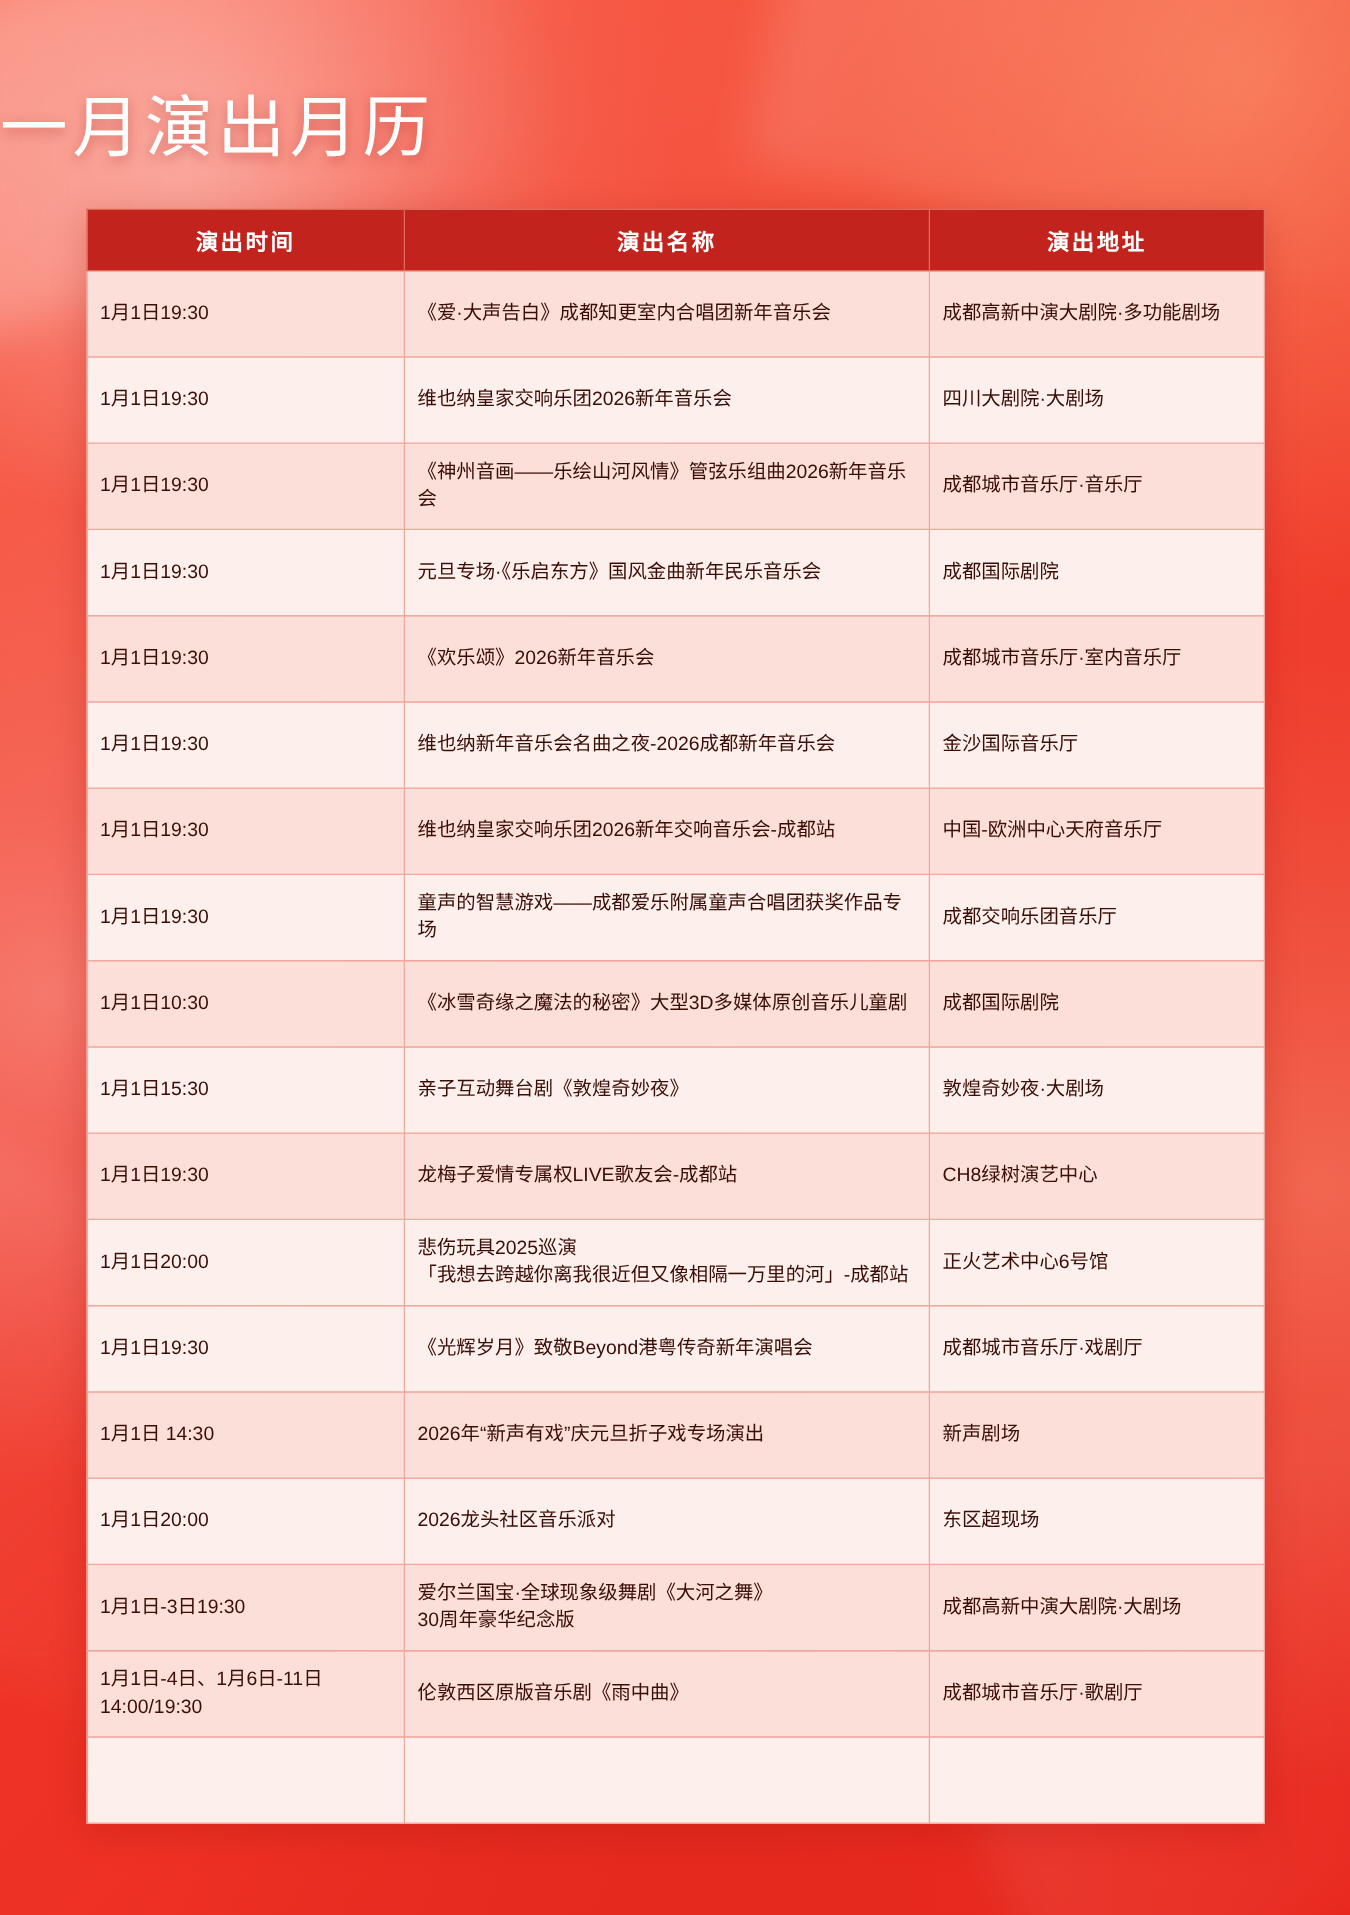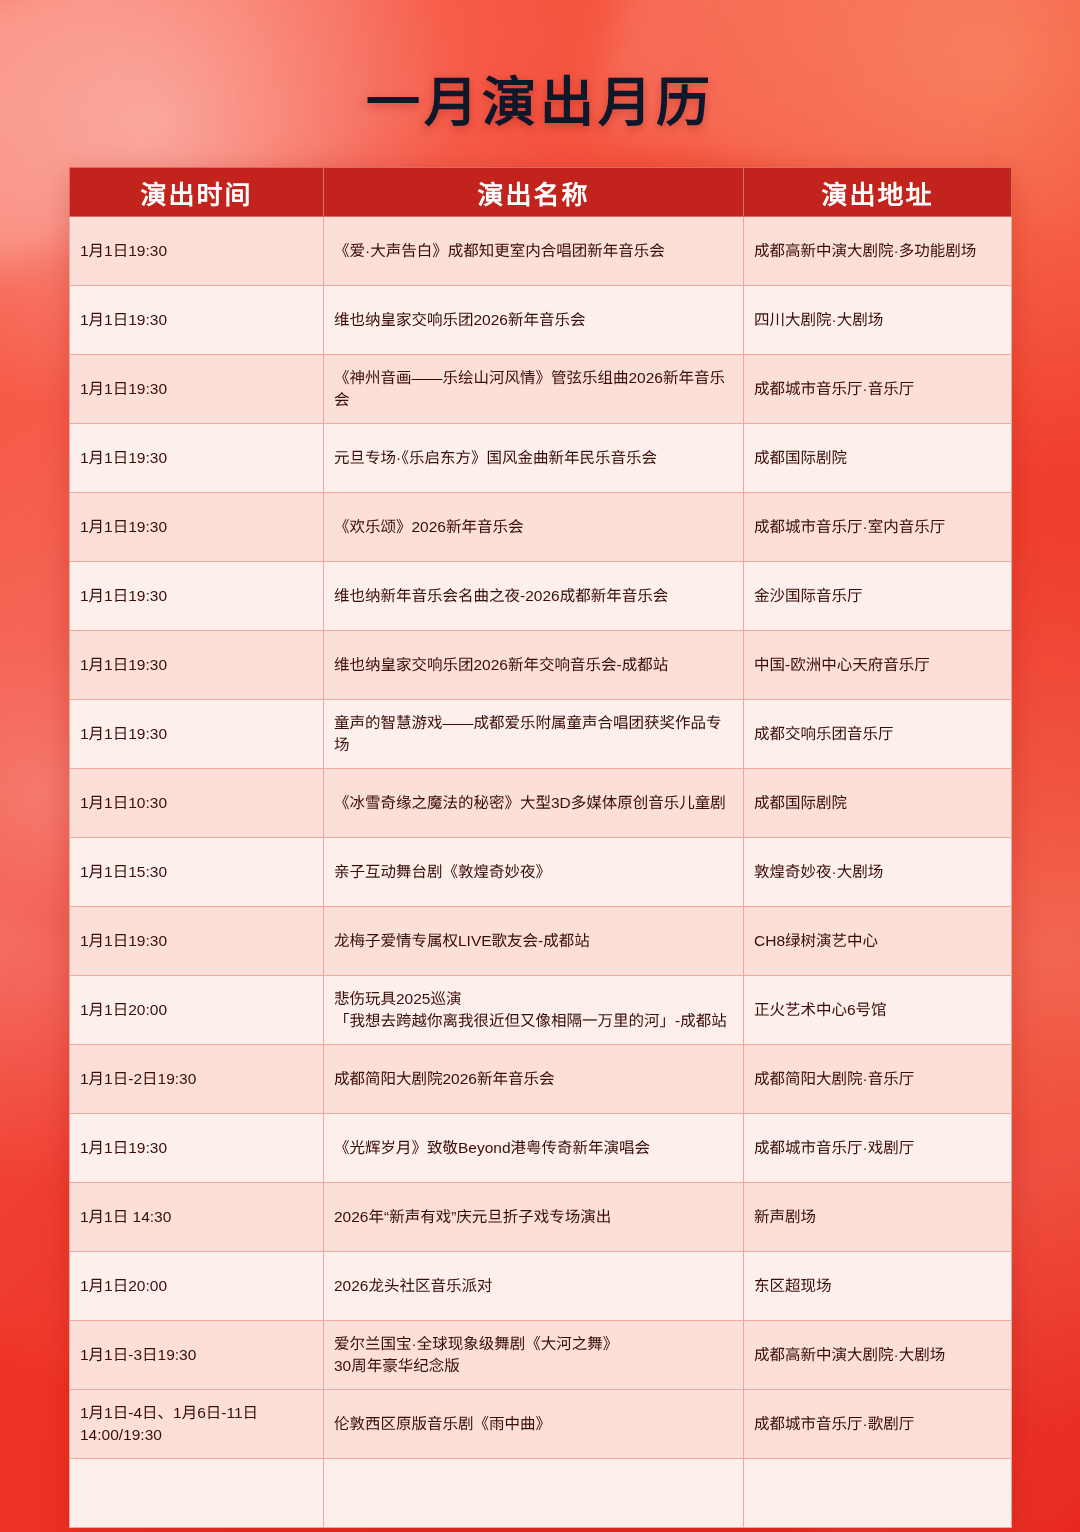--- a/index.html
+++ b/index.html
@@ -39,24 +39,24 @@
 
   .page {
     position: relative;
     z-index: 2;
     width: 1080px;
     height: 1532px;
     box-sizing: border-box;
   }
 
   .title {
-    text-align: center;
-    color: #0f172a;
+    text-align: left;
+    color: #ffffff;
     font-size: 54px;
-    font-weight: bold;
+    font-weight: normal;
     letter-spacing: 4px;
     padding-top: 58px;
     text-shadow: 0 3px 10px rgba(150,10,0,0.35);
     font-family: "Liberation Sans", sans-serif;
   }
 
   .table-wrap {
     margin: 30px auto 0 auto;
     width: 942px;
   }
@@ -66,21 +66,21 @@
     table-layout: fixed;
     box-shadow: 0 6px 26px rgba(140,10,0,0.22);
   }
   table.schedule col.c-time { width: 254px; }
   table.schedule col.c-name { width: 420px; }
   table.schedule col.c-venue { width: 268px; }
 
   table.schedule thead th {
     background: #c2231c;
     color: #ffffff;
-    font-size: 26px;
+    font-size: 18px;
     font-weight: bold;
     letter-spacing: 2px;
     height: 46px;
     border: 1px solid #e06b5c;
     text-align: center;
   }
   table.schedule tbody td {
     border: 1px solid #f0a79c;
     text-align: left;
     color: #3b0d08;
@@ -253,31 +253,20 @@
               <span class="line2">1月1日20:00</span>
             </td>
             <td class="cell-name">
               <span class="line2">悲伤玩具2025巡演</span>
               <span class="line2">「我想去跨越你离我很近但又像相隔一万里的河」-成都站</span>
             </td>
             <td class="cell-venue">
               <span class="line2">正火艺术中心6号馆</span>
             </td>
           </tr>
-          <tr class="odd">
-            <td class="cell-time">
-              <span class="line2">1月1日-2日19:30</span>
-            </td>
-            <td class="cell-name">
-              <span class="line2">成都简阳大剧院2026新年音乐会</span>
-            </td>
-            <td class="cell-venue">
-              <span class="line2">成都简阳大剧院·音乐厅</span>
-            </td>
-          </tr>
           <tr class="even">
             <td class="cell-time">
               <span class="line2">1月1日19:30</span>
             </td>
             <td class="cell-name">
               <span class="line2">《光辉岁月》致敬Beyond港粤传奇新年演唱会</span>
             </td>
             <td class="cell-venue">
               <span class="line2">成都城市音乐厅·戏剧厅</span>
             </td>

